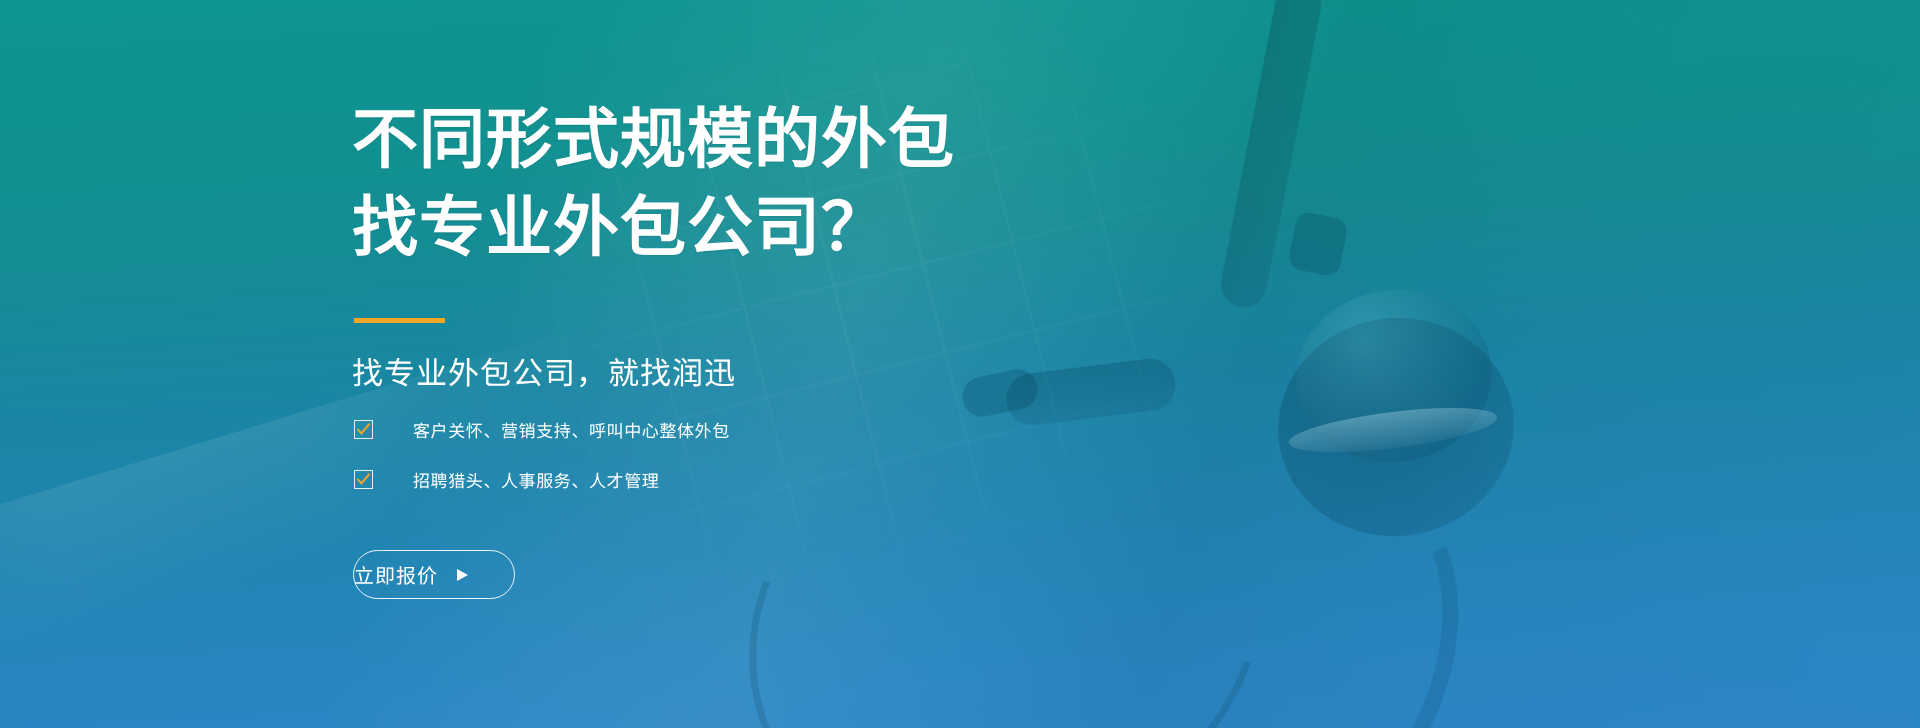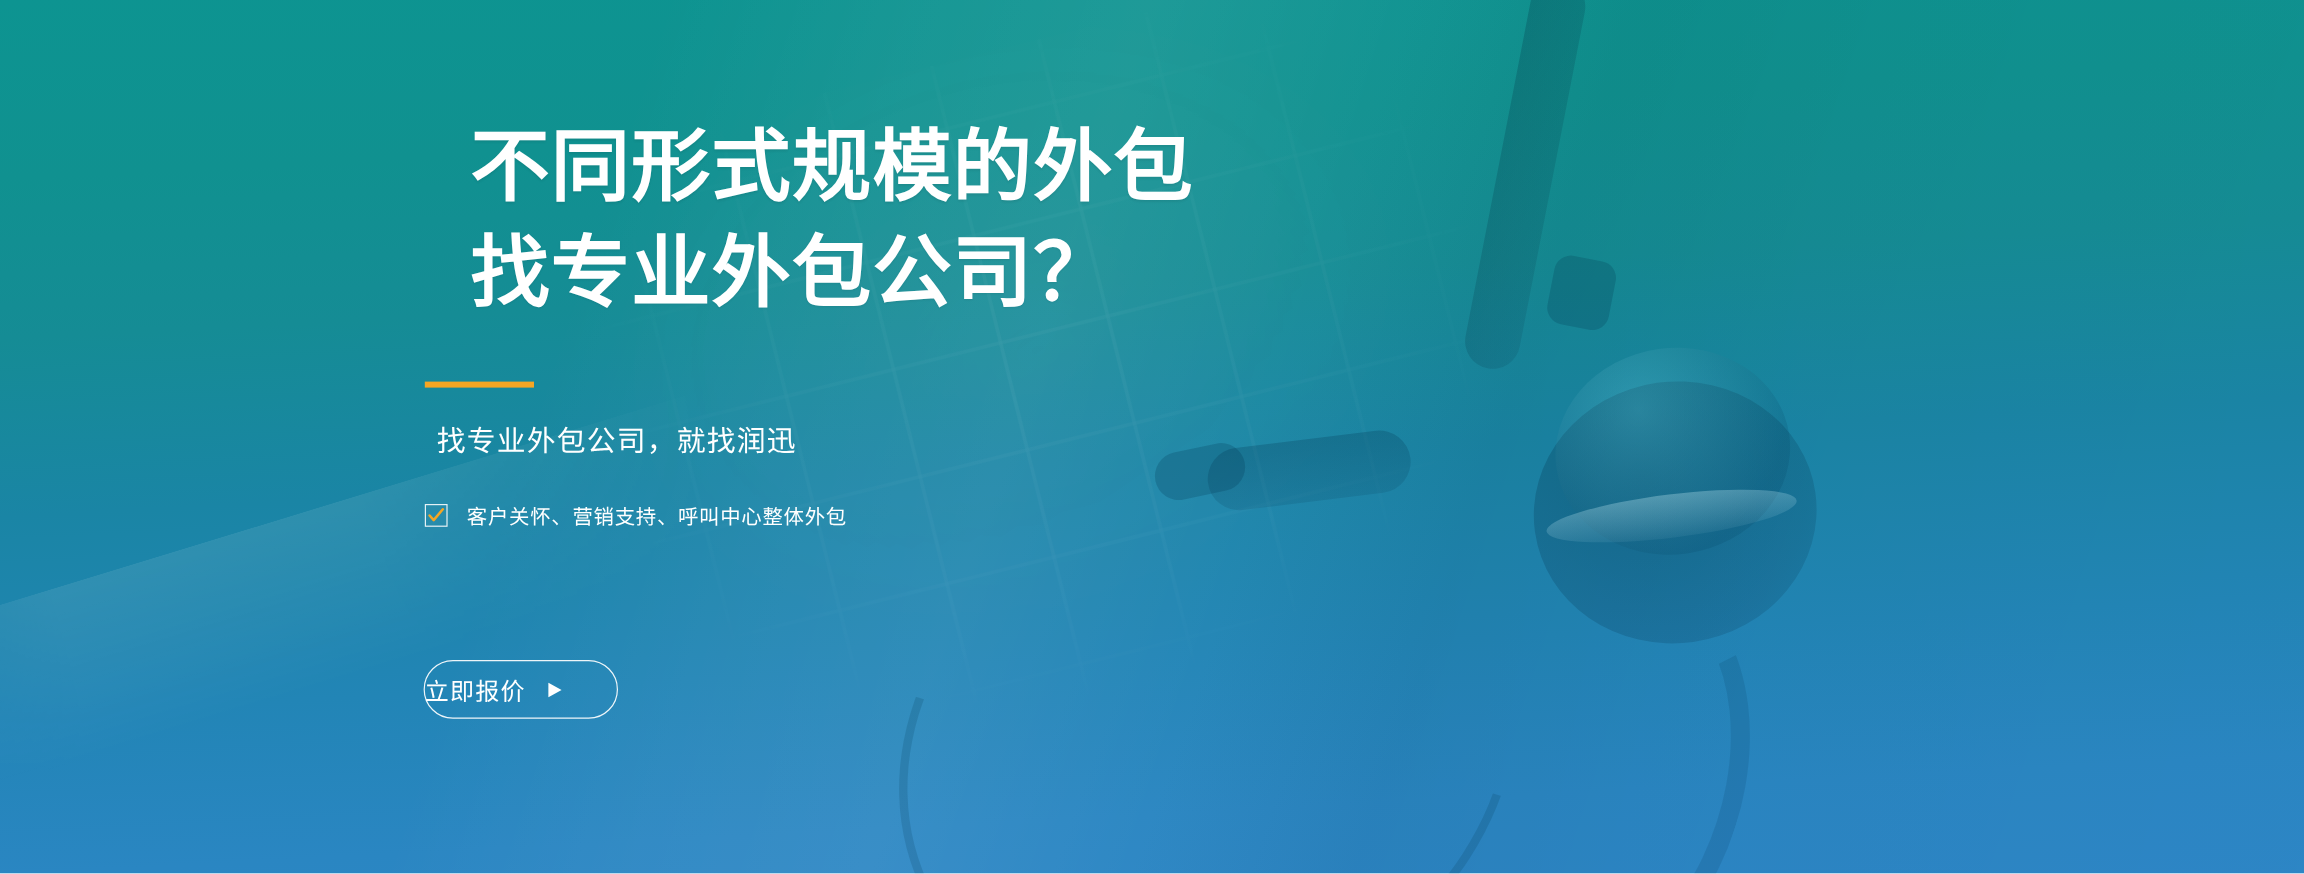--- a/index.html
+++ b/index.html
@@ -215,56 +215,57 @@
     left: 0;
     margin: 0;
     color: #ffffff;
     font-size: 66px;
     font-weight: 700;
     line-height: 1.33;
     letter-spacing: 1px;
     white-space: nowrap;
     text-shadow: 0 1px 2px rgba(0,0,0,0.07);
   }
-  .headline .line { display: block; margin-left: 40px; }
+  .headline .line { display: block; }
 
   .divider {
     position: absolute;
     top: 318px;
     left: 2px;
     width: 91px;
     height: 5px;
     background: #f5a623;
   }
 
   .subtitle {
     position: absolute;
     top: 348px;
-    left: 12px;
+    left: 0;
     margin: 0;
     color: #ffffff;
-    font-size: 24px;
+    font-size: 31px;
     font-weight: 400;
     letter-spacing: 1px;
     white-space: nowrap;
   }
 
   .feature-list {
     position: absolute;
     top: 418px;
     left: 2px;
     margin: 0;
     padding: 0;
     list-style: none;
   }
   .feature-item {
     display: flex;
     align-items: center;
     height: 22px;
     margin-bottom: 28px;
+    gap: 24px;
   }
   .checkbox-icon {
     width: 19px;
     height: 19px;
     flex: 0 0 19px;
     border: 1px solid rgba(255,255,255,0.88);
     box-sizing: border-box;
     margin-right: 16px;
     position: relative;
   }
@@ -345,20 +346,28 @@
 
     <ul class="feature-list">
       <li class="feature-item">
         <span class="checkbox-icon">
           <svg width="15" height="15" viewBox="0 0 15 15" aria-hidden="true">
             <path d="M2 7.6 L5.4 11.4 L13 2.4" fill="none" stroke="#f5a623" stroke-width="2.1" stroke-linecap="round" stroke-linejoin="round"></path>
           </svg>
         </span>
         <span class="feature-text">客户关怀、营销支持、呼叫中心整体外包</span>
       </li>
+      <li class="feature-item">
+        <span class="checkbox-icon">
+          <svg width="15" height="15" viewBox="0 0 15 15" aria-hidden="true">
+            <path d="M2 7.6 L5.4 11.4 L13 2.4" fill="none" stroke="#f5a623" stroke-width="2.1" stroke-linecap="round" stroke-linejoin="round"></path>
+          </svg>
+        </span>
+        <span class="feature-text">招聘猎头、人事服务、人才管理</span>
+      </li>
     </ul>
 
     <button class="cta-button">
       <span class="cta-label">立即报价</span>
       <span class="cta-arrow">
         <svg width="16" height="16" viewBox="0 0 16 16" aria-hidden="true">
           <path d="M3 2 L14 8 L3 14 Z" fill="#ffffff"></path>
         </svg>
       </span>
     </button>

